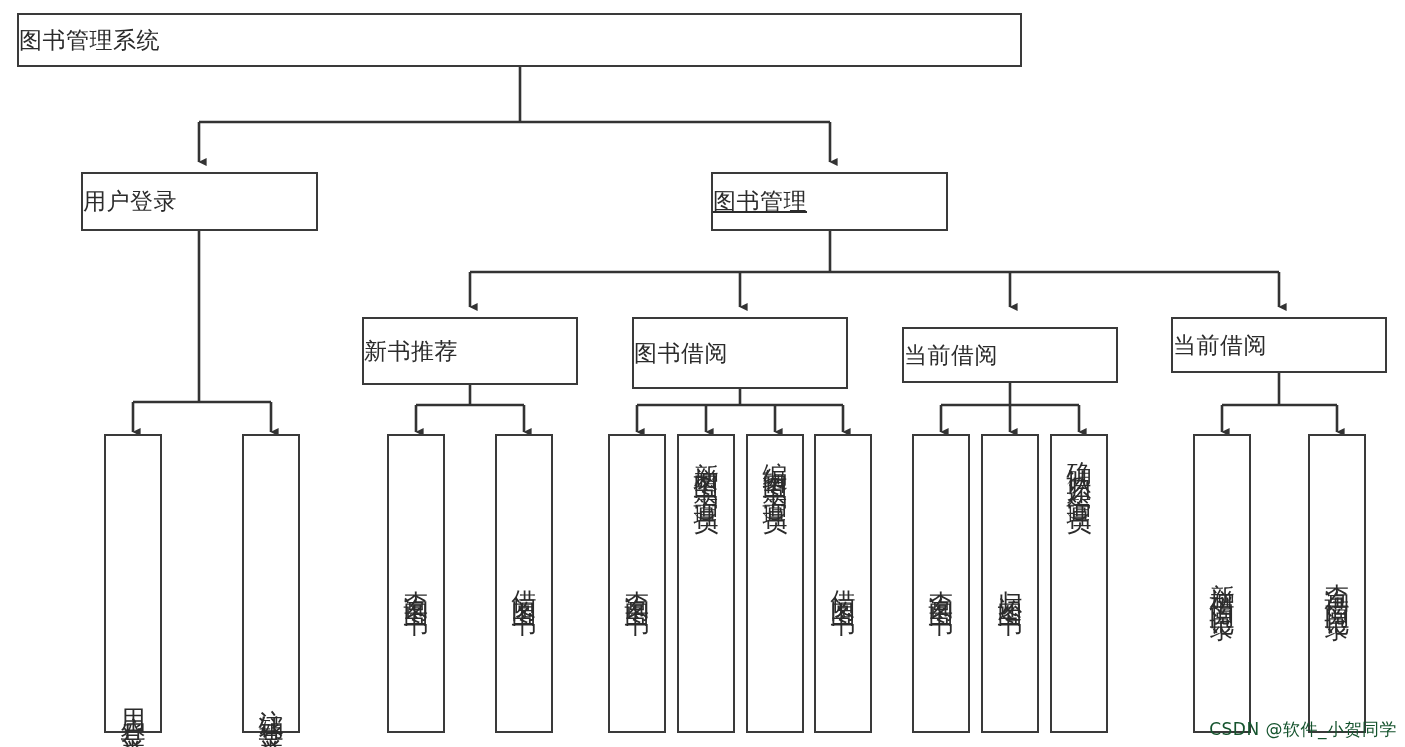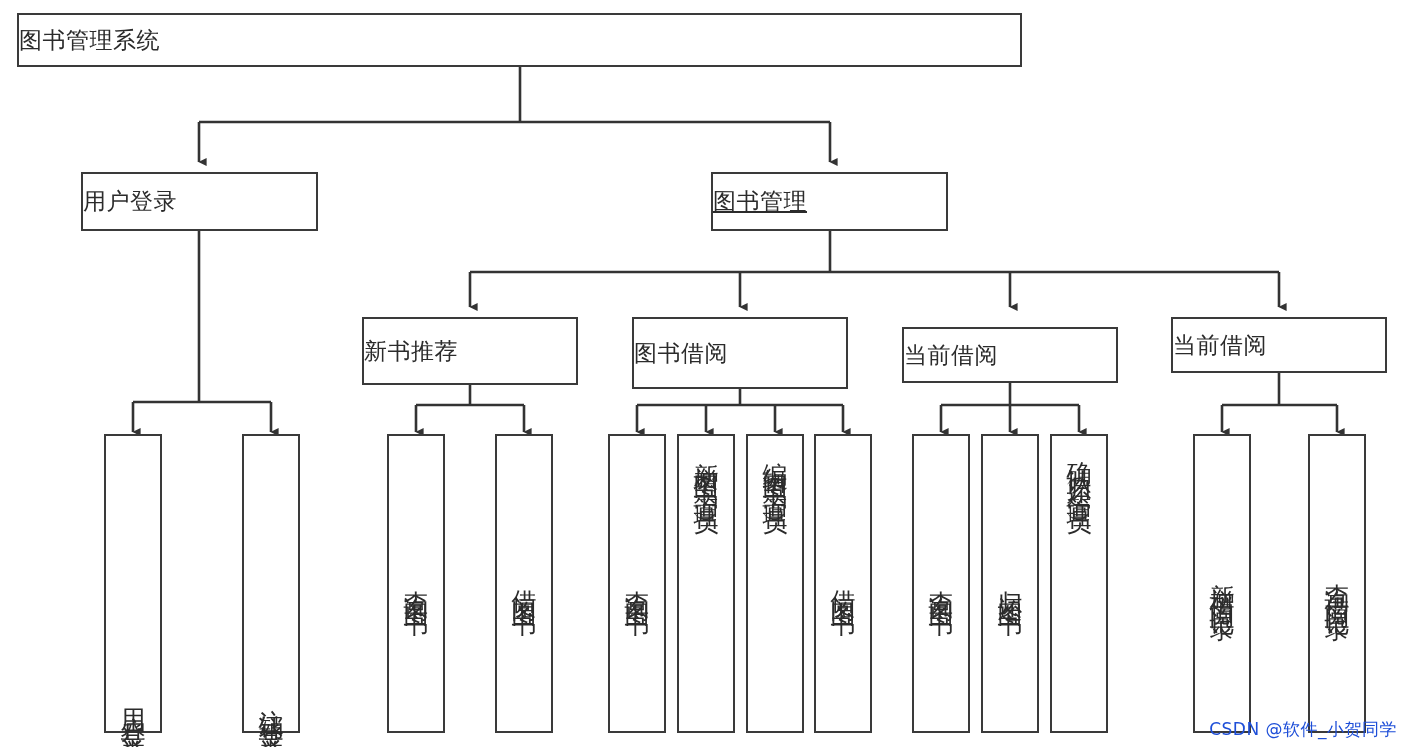--- a/index.html
+++ b/index.html
@@ -65,21 +65,21 @@
   }
   .node.vertical.topish .node-label {
     margin-top: 6px;
     margin-bottom: auto;
   }
   .watermark {
     position: absolute;
     right: 8px;
     bottom: 6px;
     font-size: 17px;
-    color: #1d4ed8;
+    color: #14532d;
     white-space: nowrap;
     letter-spacing: 0.5px;
     pointer-events: none;
   }
 </style>
 </head>
 <body>
 
 <div id="diagram-root">
 

